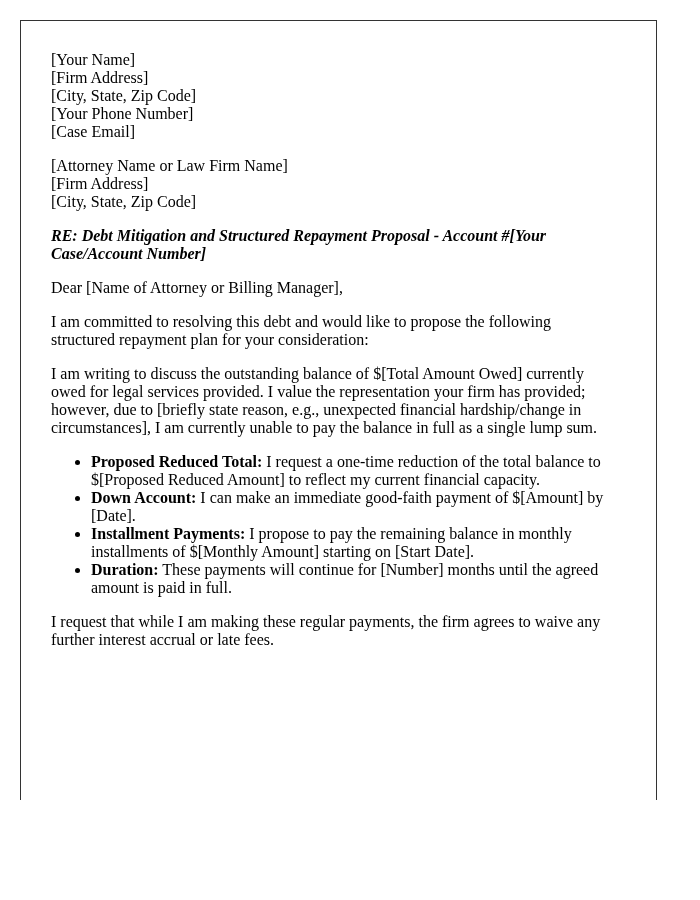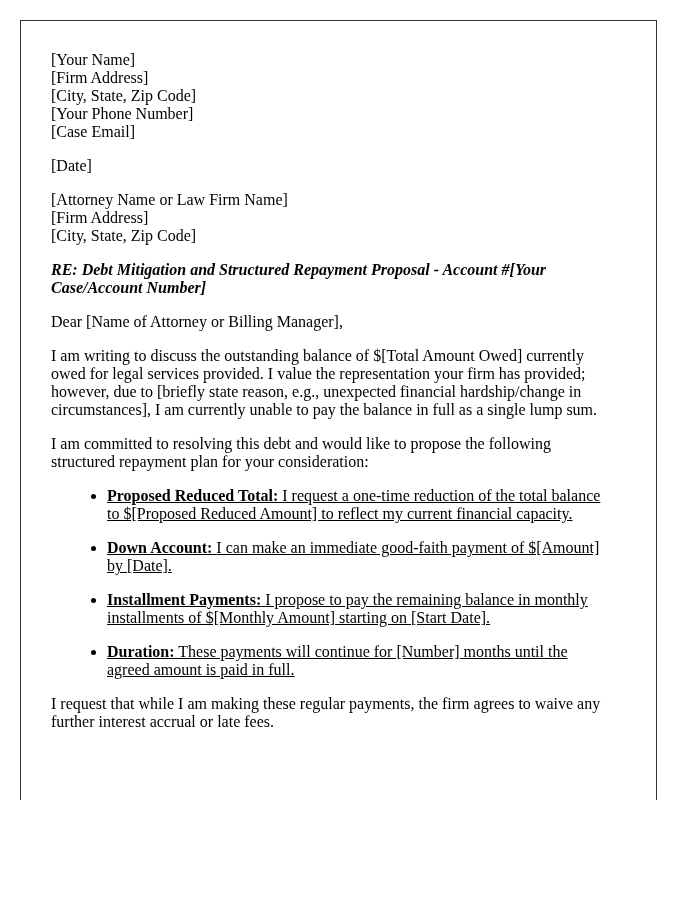--- a/index.html
+++ b/index.html
@@ -34,55 +34,53 @@
   }
   .subject {
     font-weight: bold;
     font-style: italic;
   }
   ul.terms {
     margin: 16px 0;
     padding-left: 40px;
   }
   ul.terms li {
-    margin: 16px;
-    text-decoration: underline;
+    margin: 0;
   }
   .term-label {
     font-weight: bold;
   }
 </style>
 </head>
 <body>
 
 <div class="letter-frame">
 
   <p>
     <span>[Your Name]</span><br>
     <span>[Firm Address]</span><br>
     <span>[City, State, Zip Code]</span><br>
     <span>[Your Phone Number]</span><br>
     <span>[Case Email]</span>
   </p>
 
-  <p>[Date]</p>
 
   <p>
     <span>[Attorney Name or Law Firm Name]</span><br>
     <span>[Firm Address]</span><br>
     <span>[City, State, Zip Code]</span>
   </p>
 
   <p class="subject">RE: Debt Mitigation and Structured Repayment Proposal - Account #[Your Case/Account Number]</p>
 
   <p>Dear [Name of Attorney or Billing Manager],</p>
 
+  <p>I am committed to resolving this debt and would like to propose the following structured repayment plan for your consideration:</p>
+
   <p>I am writing to discuss the outstanding balance of $[Total Amount Owed] currently owed for legal services provided. I value the representation your firm has provided; however, due to [briefly state reason, e.g., unexpected financial hardship/change in circumstances], I am currently unable to pay the balance in full as a single lump sum.</p>
-
-  <p>I am committed to resolving this debt and would like to propose the following structured repayment plan for your consideration:</p>
 
   <ul class="terms">
     <li>
       <span class="term-label">Proposed Reduced Total:</span>
       <span>I request a one-time reduction of the total balance to $[Proposed Reduced Amount] to reflect my current financial capacity.</span>
     </li>
     <li>
       <span class="term-label">Down Account:</span>
       <span>I can make an immediate good-faith payment of $[Amount] by [Date].</span>
     </li>

